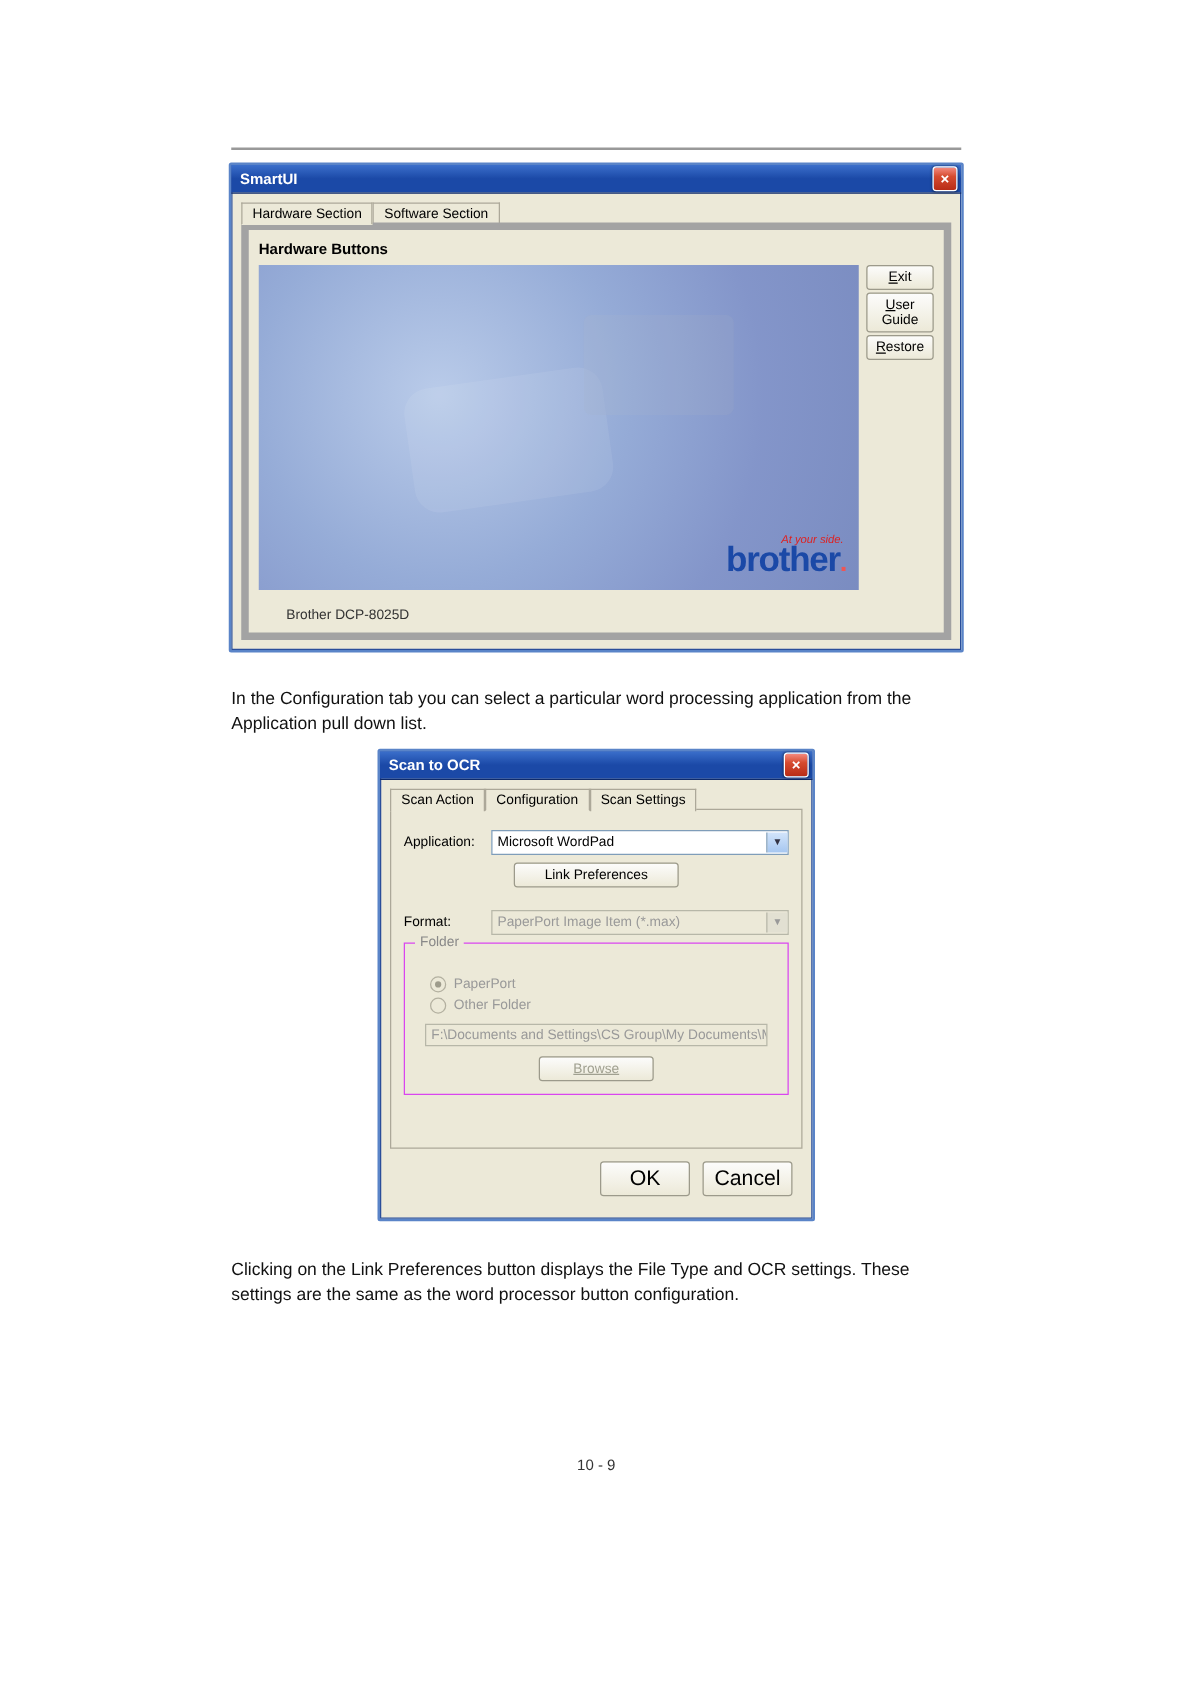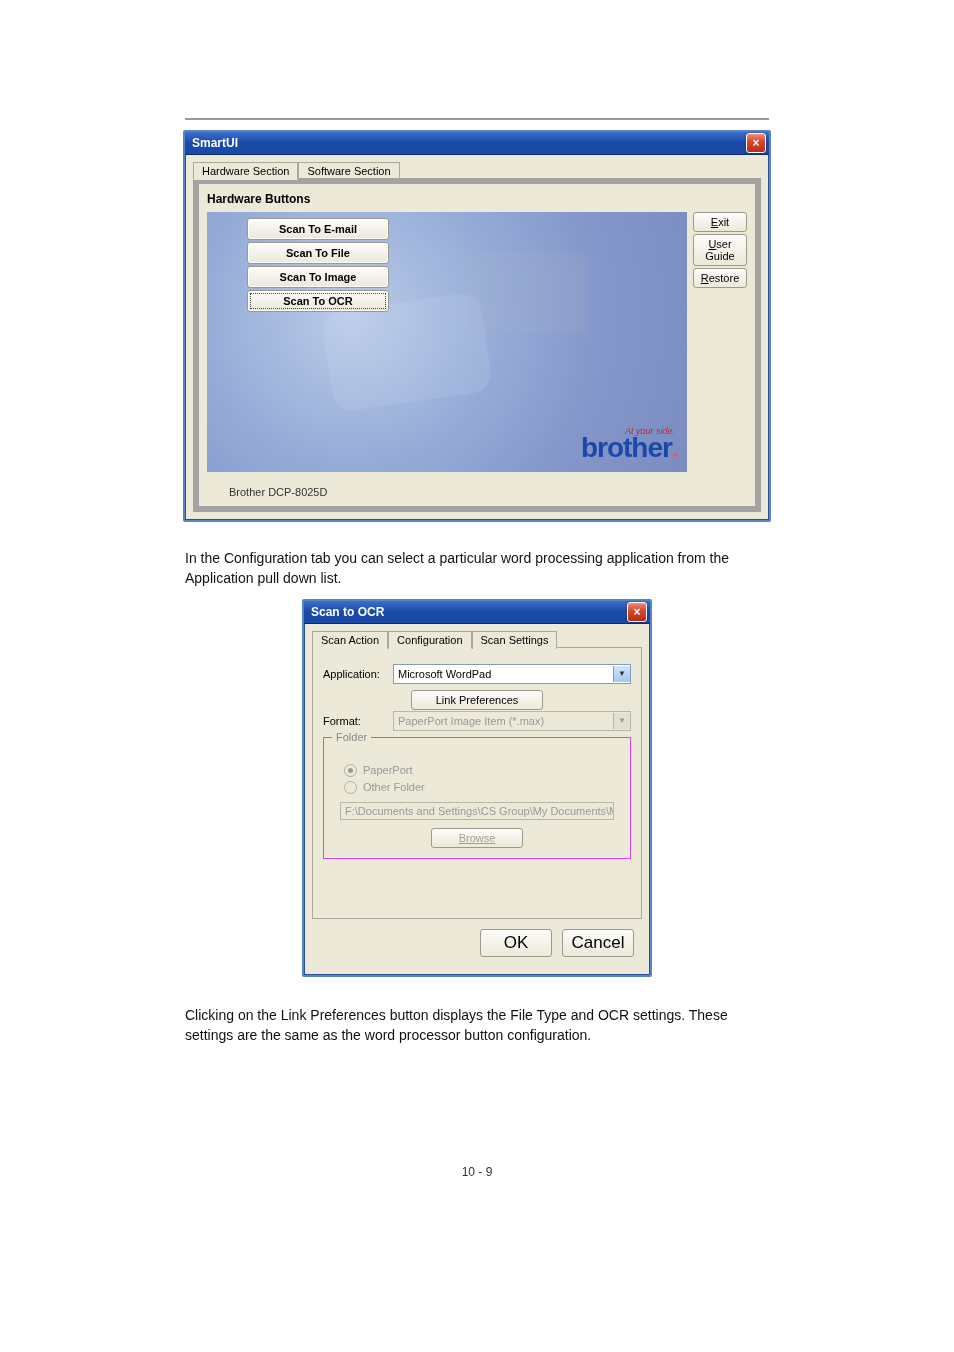--- a/index.html
+++ b/index.html
@@ -281,26 +281,20 @@
       <div class="tabs">
         <div class="tab active">Hardware Section</div>
         <div class="tab inactive">Software Section</div>
       </div>
       <div class="tab-panel">
         <div class="section-header">Hardware Buttons</div>
         <div class="d1-panel">
           <div class="main-area">
             <div class="bg-img">
               <div class="bg-objects"></div>
-              <div class="hw-buttons">
-                <div class="xp-button">Scan To E-mail</div>
-                <div class="xp-button">Scan To File</div>
-                <div class="xp-button">Scan To Image</div>
-                <div class="xp-button focused">Scan To OCR</div>
-              </div>
               <div class="brother-tag">At your side.</div>
               <div class="brother-logo"><span>brother</span><span class="dot">.</span></div>
             </div>
             <div class="device-label">Brother DCP-8025D</div>
           </div>
           <div class="side-btns">
             <div class="side-btn"><span class="ul">E</span><span>xit</span></div>
             <div class="side-btn"><span class="ul">U</span><span>ser Guide</span></div>
             <div class="side-btn"><span class="ul">R</span><span>estore</span></div>
           </div>
@@ -325,21 +319,21 @@
       <div class="d2-tab-panel">
         <div class="row">
           <span class="lbl">Application:</span>
           <div class="combo">
             <span class="txt">Microsoft WordPad</span>
             <span class="arrow">▼</span>
           </div>
         </div>
         <div class="wide-btn">Link Preferences</div>
 
-        <div class="row" style="margin-top:1px;justify-content:center;">
+        <div class="row" style="margin-top:18px;justify-content:center;">
           <span class="lbl">Format:</span>
           <div class="combo disabled">
             <span class="txt">PaperPort Image Item (*.max)</span>
             <span class="arrow">▼</span>
           </div>
         </div>
 
         <div class="groupbox">
           <div class="legend">Folder</div>
           <div class="radio sel">

